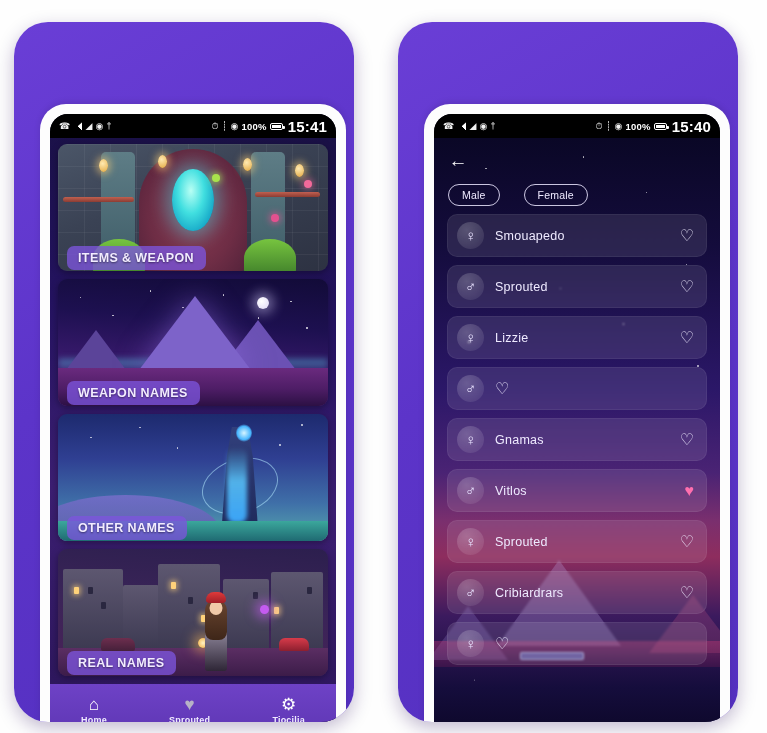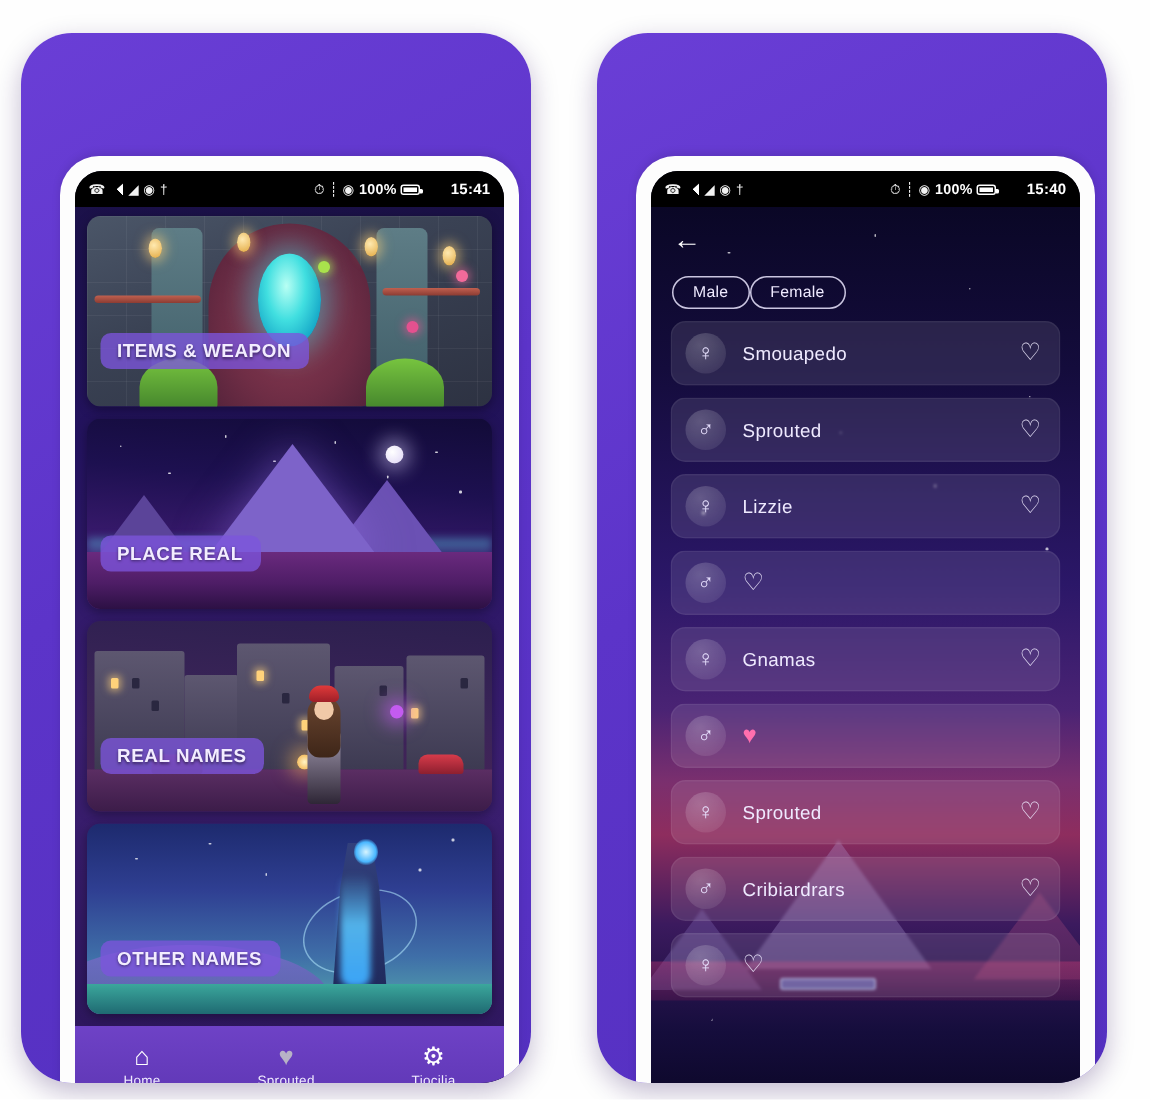--- a/index.html
+++ b/index.html
@@ -53,40 +53,40 @@
   .sb-left, .sb-right { display: flex; align-items: center; gap: 3px; }
   .sb-ico { font-size: 9px; line-height: 1; opacity: .95; display:inline-block;}
   .sb-bars { display:inline-block; width:9px; height:8px;
      background: linear-gradient(to top right, transparent 49%, #fff 50%);
      clip-path: polygon(0 100%, 100% 0, 100% 100%); }
   .sb-batt { display:inline-flex; align-items:center; }
   .sb-batt i { display:block; width:13px; height:7px; border:1.2px solid #fff;
      border-radius:2px; position:relative; }
   .sb-batt i::before{content:"";position:absolute;left:1px;top:1px;bottom:1px;right:1px;background:#fff;}
   .sb-batt i::after{content:"";position:absolute;right:-3px;top:2px;width:2px;height:3px;background:#fff;border-radius:0 1px 1px 0;}
-  .sb-time { font-size: 10px; font-weight: 600; margin-left: 17px; }
+  .sb-time { font-size: 15px; font-weight: 600; margin-left: 2px; }
   .sb-pct { font-size: 9.5px; font-weight:600; }
 
   
   .home-body {
     position: absolute; top:24px; left:0; right:0; bottom:0;
     background: linear-gradient(185deg,#1a1146 0%, #241360 30%, #3c1f72 60%, #2a1558 100%);
     padding: 6px 8px 0 8px;
     display: flex; flex-direction: column; gap: 8px;
   }
   .cat-card {
     position: relative;
     border-radius: 9px;
     overflow: hidden;
     flex: 1 1 auto;
     box-shadow: 0 2px 7px rgba(0,0,0,.35);
   }
   .cat-card .art { position:absolute; inset:0; }
   .cat-label {
-    position: absolute; left: 9px; bottom: 25px;
+    position: absolute; left: 9px; bottom: 1px;
     background: rgba(124,84,220,.78);
     color: #f2ecff;
     font-size: 12.5px; font-weight: 600;
     letter-spacing: .4px;
     padding: 5px 12px 5px 11px;
     border-radius: 7px;
     text-shadow: 0 1px 2px rgba(0,0,0,.5);
     white-space: nowrap;
   }
 
@@ -261,21 +261,21 @@
     position: relative;
     height: 52px;
     flex: 0 0 52px;
     margin: 0 -8px;
     background: linear-gradient(180deg,#6e42c6 0%, #5e36b4 100%);
     display: flex; align-items: center; justify-content: space-around;
   }
   .navitem { display:flex; flex-direction:column; align-items:center; gap:2px; }
   .navitem .glyph { font-size: 17px; line-height:17px; color:#ffffff; }
   .navitem.fav .glyph { color:#b7b2c6; }
-  .navitem .lbl { font-size: 9px; color:#efeaff; letter-spacing:.2px; }
+  .navitem .lbl { font-size: 9px; color:#efeaff; letter-spacing:.2px;font-weight:bold; }
 
   
   .list-body {
     position: absolute; top:24px; left:0; right:0; bottom:0;
     background: linear-gradient(180deg,#0a0726 0%, #140c3c 18%, #2b1768 42%, #4a2374 56%,
                                 #7a2f6e 64%, #8e2d5e 70%, #3b1a5e 80%, #150d3c 92%, #0c0728 100%);
     overflow: hidden;
   }
   .list-body .bgstars i { position:absolute; width:1.6px; height:1.6px; background:#fff; border-radius:50%; opacity:.7; }
   .overlay-pyr {
@@ -315,21 +315,21 @@
   .back-btn {
     width: 24px; height:24px; display:flex; align-items:center; justify-content:center;
     color:#ffffff; font-size: 19px; line-height:1;
   }
   .appbar-title {
     position:absolute; left:0; right:0; text-align:center;
     color:#f2eeff; font-size:13.5px; letter-spacing:.3px; pointer-events:none;
   }
   .chips {
     position:relative; z-index:5;
-    display:flex; gap:0; padding: 2px 14px 8px 14px;
+    display:flex; gap:24px; padding: 2px 14px 8px 14px;
   }
   .chip {
     border: 1.3px solid rgba(235,230,255,.85);
     color:#efeaff; font-size: 10.5px; letter-spacing:.2px;
     padding: 4px 13px; border-radius: 14px;
     background: transparent;
   }
   .rows {
     position:relative; z-index:5;
     display:flex; flex-direction:column; gap:8px;
@@ -419,21 +419,41 @@
                 <i style="left:86%;top:17%"></i>
                   <i style="left:92%;top:38%"></i>
               </div>
               <div class="moon"></div>
               <div class="glow"></div>
               <div class="pyr pyr-small"></div>
               <div class="pyr pyr-mid"></div>
               <div class="pyr pyr-big"></div>
               <div class="ground"></div>
             </div>
-            <div class="cat-label">PLACE REAL</div>
+            <div class="cat-label">WEAPON NAMES</div>
+          </div>
+
+          <div class="cat-card">
+            <div class="art art-other">
+              <div class="stars">
+                <i style="left:12%;top:18%"></i>
+                  <i style="left:30%;top:10%"></i>
+                <i style="left:44%;top:26%"></i>
+                  <i style="left:66%;top:14%"></i>
+                <i style="left:82%;top:24%"></i>
+                  <i style="left:90%;top:8%"></i>
+              </div>
+              <div class="hill"></div>
+              <div class="ring"></div>
+              <div class="tower"></div>
+              <div class="beam"></div>
+              <div class="spark"></div>
+              <div class="ground2"></div>
+            </div>
+            <div class="cat-label">OTHER NAMES</div>
           </div>
 
           <div class="cat-card">
             <div class="art art-real">
               <div class="bld" style="left:2%;width:60px;height:62%"></div>
               <div class="bld" style="left:24%;width:36px;height:50%"></div>
               <div class="bld" style="left:37%;width:62px;height:66%"></div>
               <div class="bld" style="right:22%;width:46px;height:54%"></div>
               <div class="bld" style="right:2%;width:52px;height:60%"></div>
               <div class="win lit" style="left:6%;top:30%"></div>
@@ -453,40 +473,20 @@
               <div class="girl">
                 <div class="coat"></div>
                 <div class="hair"></div>
                 <div class="face"></div>
                 <div class="hat"></div>
               </div>
             </div>
             <div class="cat-label">REAL NAMES</div>
           </div>
 
-          <div class="cat-card">
-            <div class="art art-other">
-              <div class="stars">
-                <i style="left:12%;top:18%"></i>
-                  <i style="left:30%;top:10%"></i>
-                <i style="left:44%;top:26%"></i>
-                  <i style="left:66%;top:14%"></i>
-                <i style="left:82%;top:24%"></i>
-                  <i style="left:90%;top:8%"></i>
-              </div>
-              <div class="hill"></div>
-              <div class="ring"></div>
-              <div class="tower"></div>
-              <div class="beam"></div>
-              <div class="spark"></div>
-              <div class="ground2"></div>
-            </div>
-            <div class="cat-label">OTHER NAMES</div>
-          </div>
-
           <div class="bottomnav">
             <div class="navitem">
               <span class="glyph">⌂</span>
               <span class="lbl">Home</span>
             </div>
             <div class="navitem fav">
               <span class="glyph">♥</span>
               <span class="lbl">Sprouted</span>
             </div>
             <div class="navitem">
@@ -582,20 +582,21 @@
             </div>
 
             <div class="row">
               <div class="avatar">♀</div>
               <div class="nm">Gnamas</div>
               <div class="heart">♡</div>
             </div>
 
             <div class="row">
               <div class="avatar">♂</div>
+              <div class="nm">Vitlos</div>
               <div class="heart on">♥</div>
             </div>
 
             <div class="row">
               <div class="avatar">♀</div>
               <div class="nm">Sprouted</div>
               <div class="heart">♡</div>
             </div>
 
             <div class="row">

